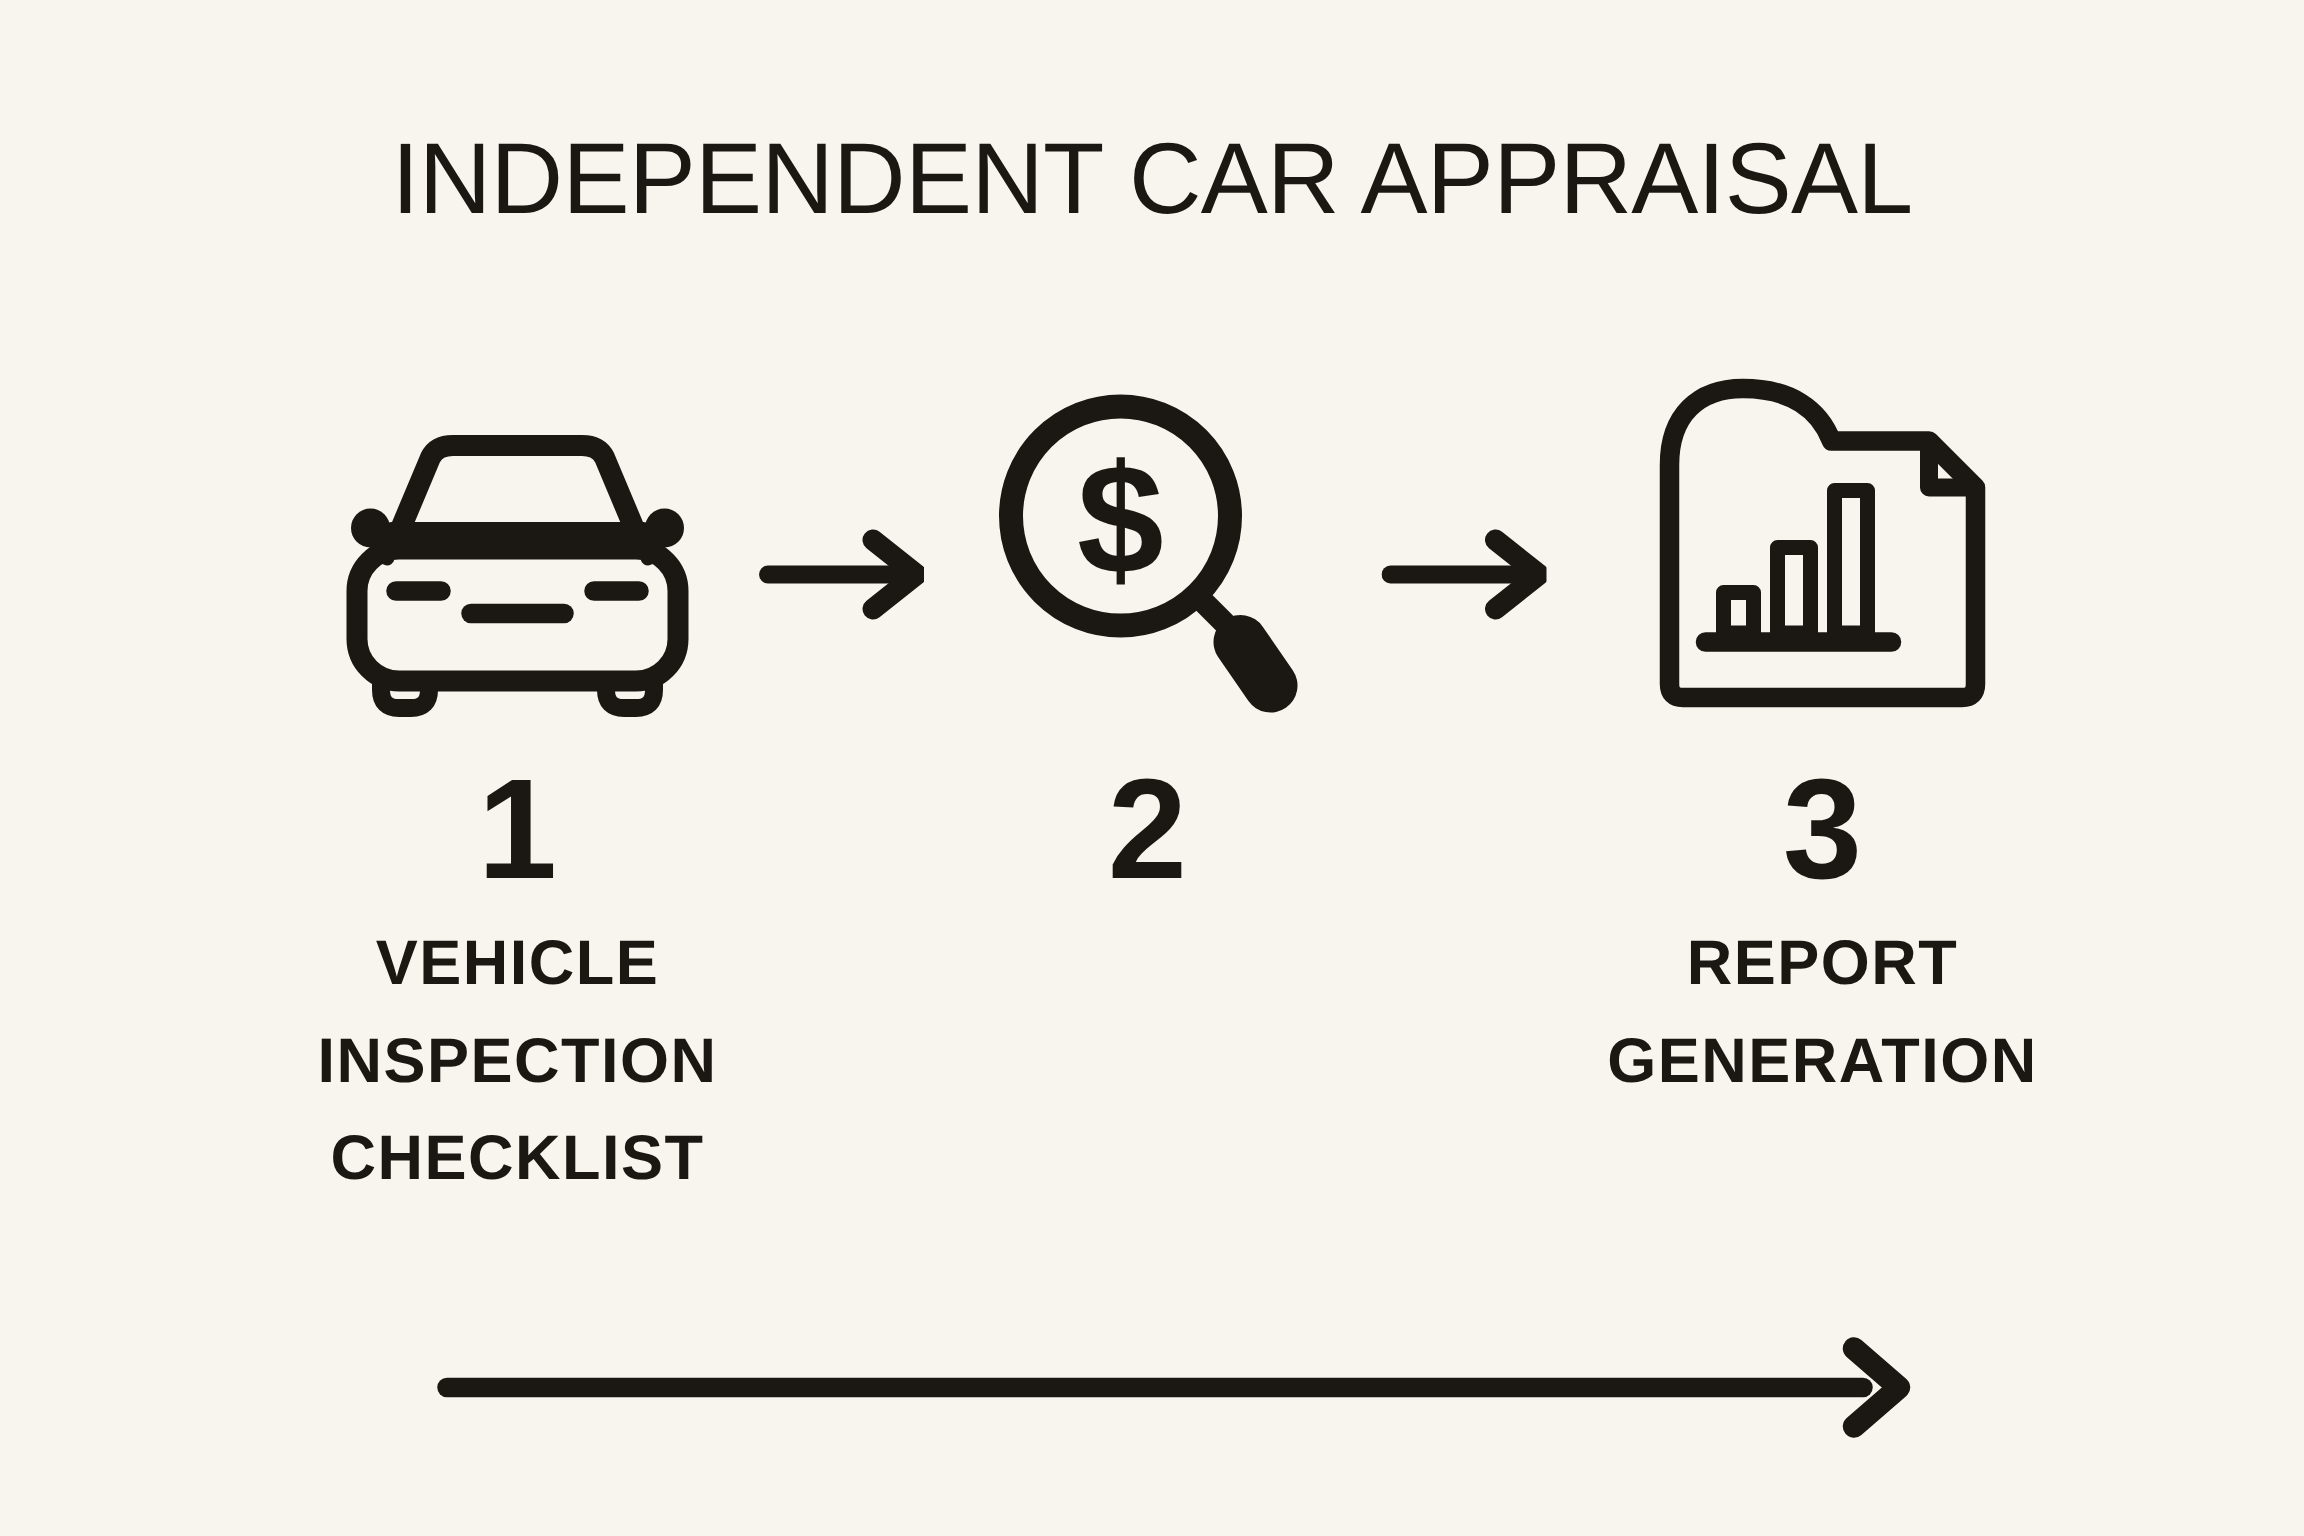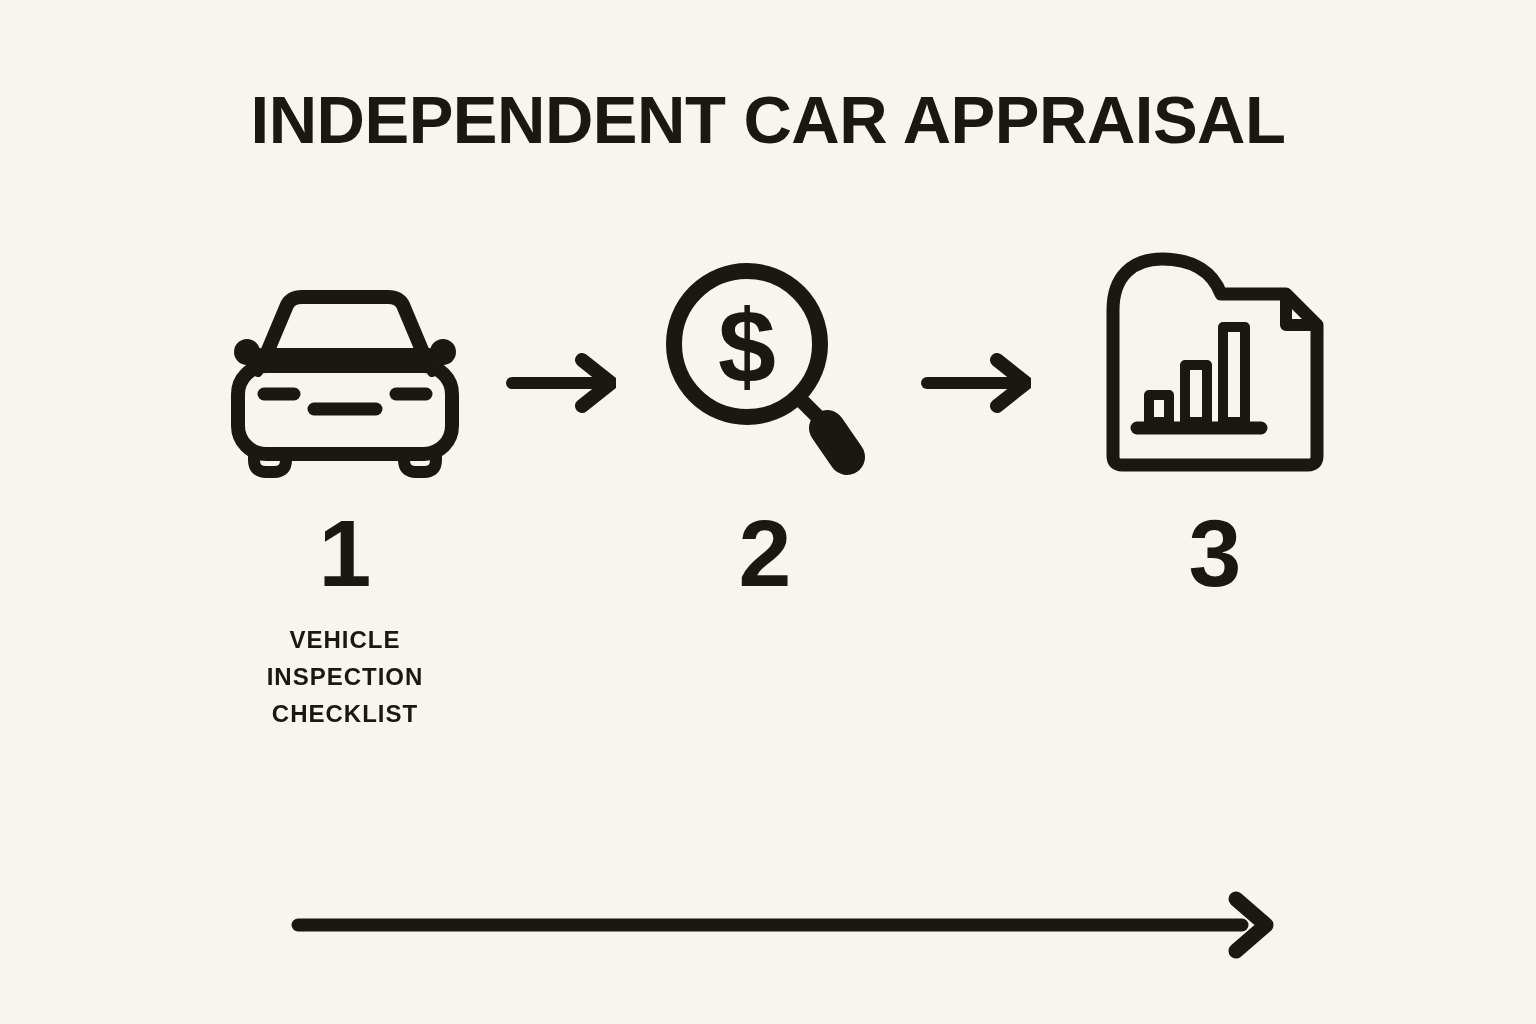--- a/index.html
+++ b/index.html
@@ -17,21 +17,21 @@
     color: #1b1712;
   }
   .title {
     position: absolute;
     top: 86px;
     left: 0;
     width: 100%;
     margin: 0;
     text-align: center;
     font-size: 67px;
-    font-weight: bold;
+    font-weight: normal;
     letter-spacing: -0.5px;
     color: #1b1712;
     line-height: 1;
   }
   .step {
     position: absolute;
     top: 246px;
     display: flex;
     flex-direction: column;
     align-items: center;
@@ -47,22 +47,22 @@
     justify-content: center;
   }
   .step-number {
     margin-top: 28px;
     font-size: 95px;
     font-weight: bold;
     line-height: 1;
     color: #1b1712;
   }
   .step-label {
-    margin-top: 20px;
-    font-size: 24px;
+    margin-top: 8px;
+    font-size: 42px;
     font-weight: bold;
     line-height: 1.55;
     letter-spacing: 1px;
     white-space: pre-line;
     color: #1b1712;
   }
   .arrow {
     position: absolute;
     top: 338px;
   }
@@ -151,20 +151,22 @@
         <path d="M182 44 L182 75 L213 75" stroke-width="12"></path>
 
         <line x1="33" y1="178" x2="157" y2="178" stroke-width="13"></line>
 
         <rect x="45" y="145" width="20" height="27" stroke-width="10"></rect>
         <rect x="81" y="115" width="22" height="57" stroke-width="10"></rect>
         <rect x="119" y="77" width="22" height="95" stroke-width="10"></rect>
       </svg>
     </div>
     <div class="step-number">3</div>
+    <div class="step-label">REPORT
+GENERATION</div>
   </section>
 
   <div class="bottom-arrow">
     <svg width="985" height="90" viewBox="0 0 985 90" fill="none" stroke="#1b1712" stroke-linecap="round" stroke-linejoin="round">
       <line x1="8" y1="45" x2="952" y2="45" stroke-width="13"></line>
       <polyline points="946,19 976,45 946,71" stroke-width="15"></polyline>
     </svg>
   </div>
 
 </div>

